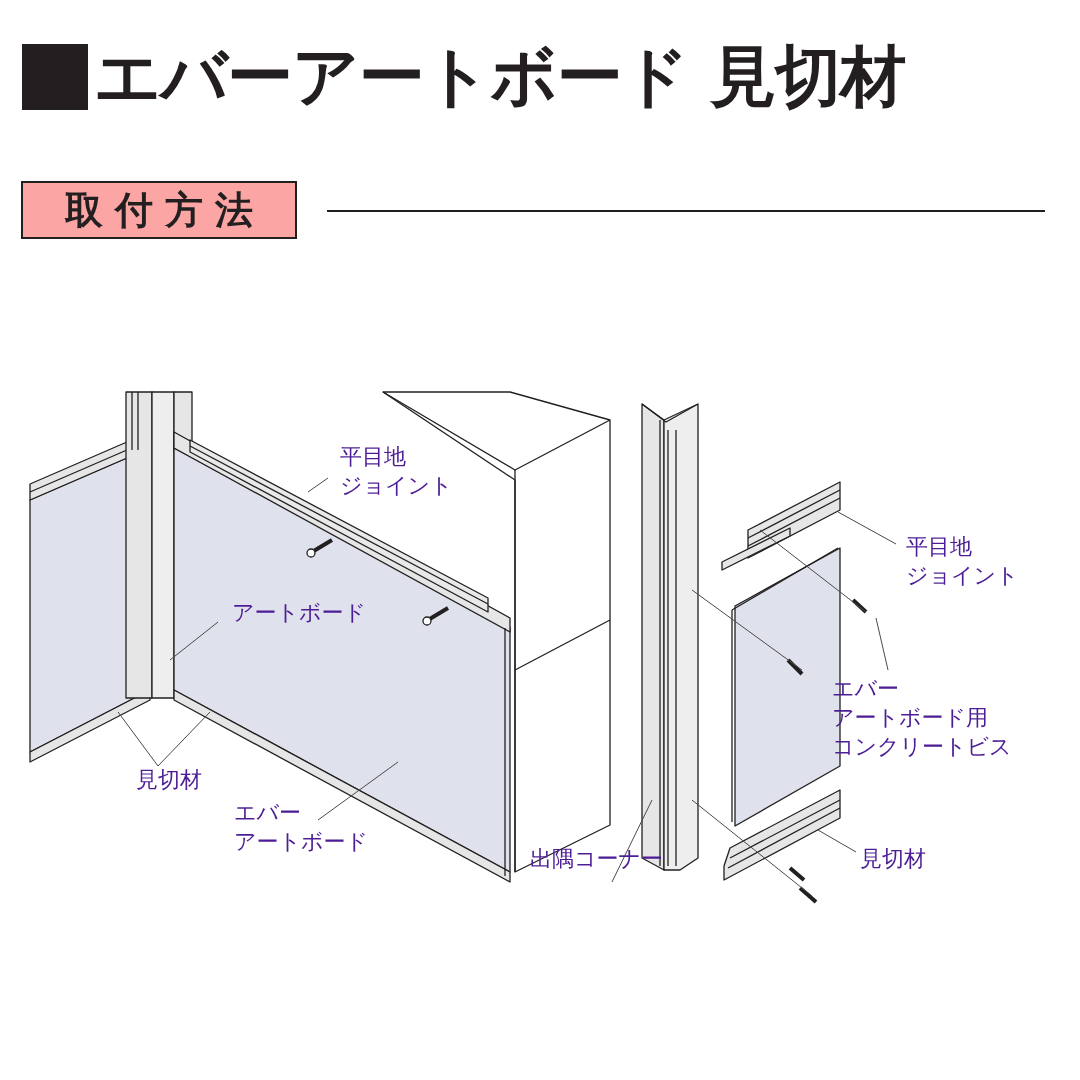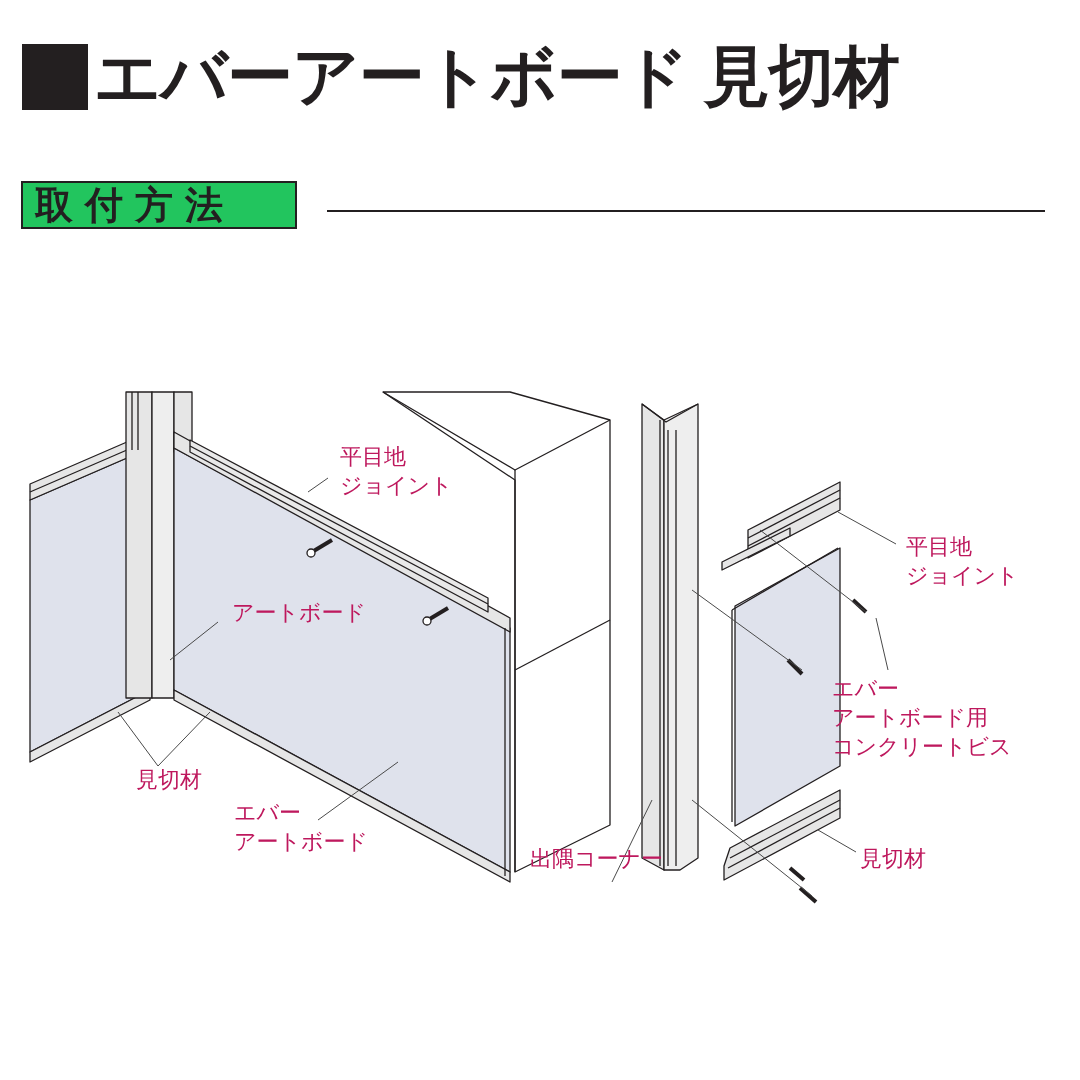--- a/index.html
+++ b/index.html
@@ -1,26 +1,26 @@
 <!DOCTYPE html>
 <html><head>
 <meta charset="utf-8">
 <style>
   html, body { margin: 0; padding: 0; background: #ffffff; }
   body { width: 1080px; height: 1080px; position: relative; overflow: hidden;
          font-family: "DejaVu Sans", "Liberation Sans", sans-serif; color: #231f20; }
-  .title-wrap { position: absolute; left: 22px; top: 44px; display: flex; align-items: flex-start; font-family: Liberation Serif, serif; }
+  .title-wrap { position: absolute; left: 22px; top: 44px; display: flex; align-items: flex-start; }
   .title-square { width: 66px; height: 66px; background: #231f20; margin-right: 6px; }
   .title { font-size: 66px; font-weight: bold; letter-spacing: -1px; line-height: 1; white-space: nowrap; }
-  .badge { position: absolute; left: 21px; top: 181px; width: 276px; height: 48px; box-sizing: border-box;
-           background: #22c55e; border: 2px solid #231f20; display: flex; align-items: center; justify-content: flex-start; }
+  .badge { position: absolute; left: 21px; top: 181px; width: 276px; height: 58px; box-sizing: border-box;
+           background: #fca5a5; border: 2px solid #231f20; display: flex; align-items: center; justify-content: center; }
   .badge-text { font-size: 38px; font-weight: bold; letter-spacing: 12px; margin-left: 12px; }
   .rule { position: absolute; left: 327px; top: 210px; width: 718px; height: 2px; background: #231f20; }
   .diagram { position: absolute; left: 0; top: 0; width: 1080px; height: 1080px; }
-  .lbl { position: absolute; font-size: 22px; line-height: 29px; white-space: pre; color: #be185d; }
+  .lbl { position: absolute; font-size: 22px; line-height: 29px; white-space: pre; color: #4c1d95; }
 </style>
 </head>
 <body>
 
 <div class="title-wrap">
   <div class="title-square"></div>
   <div class="title">エバーアートボード 見切材</div>
 </div>
 
 <div class="badge">

